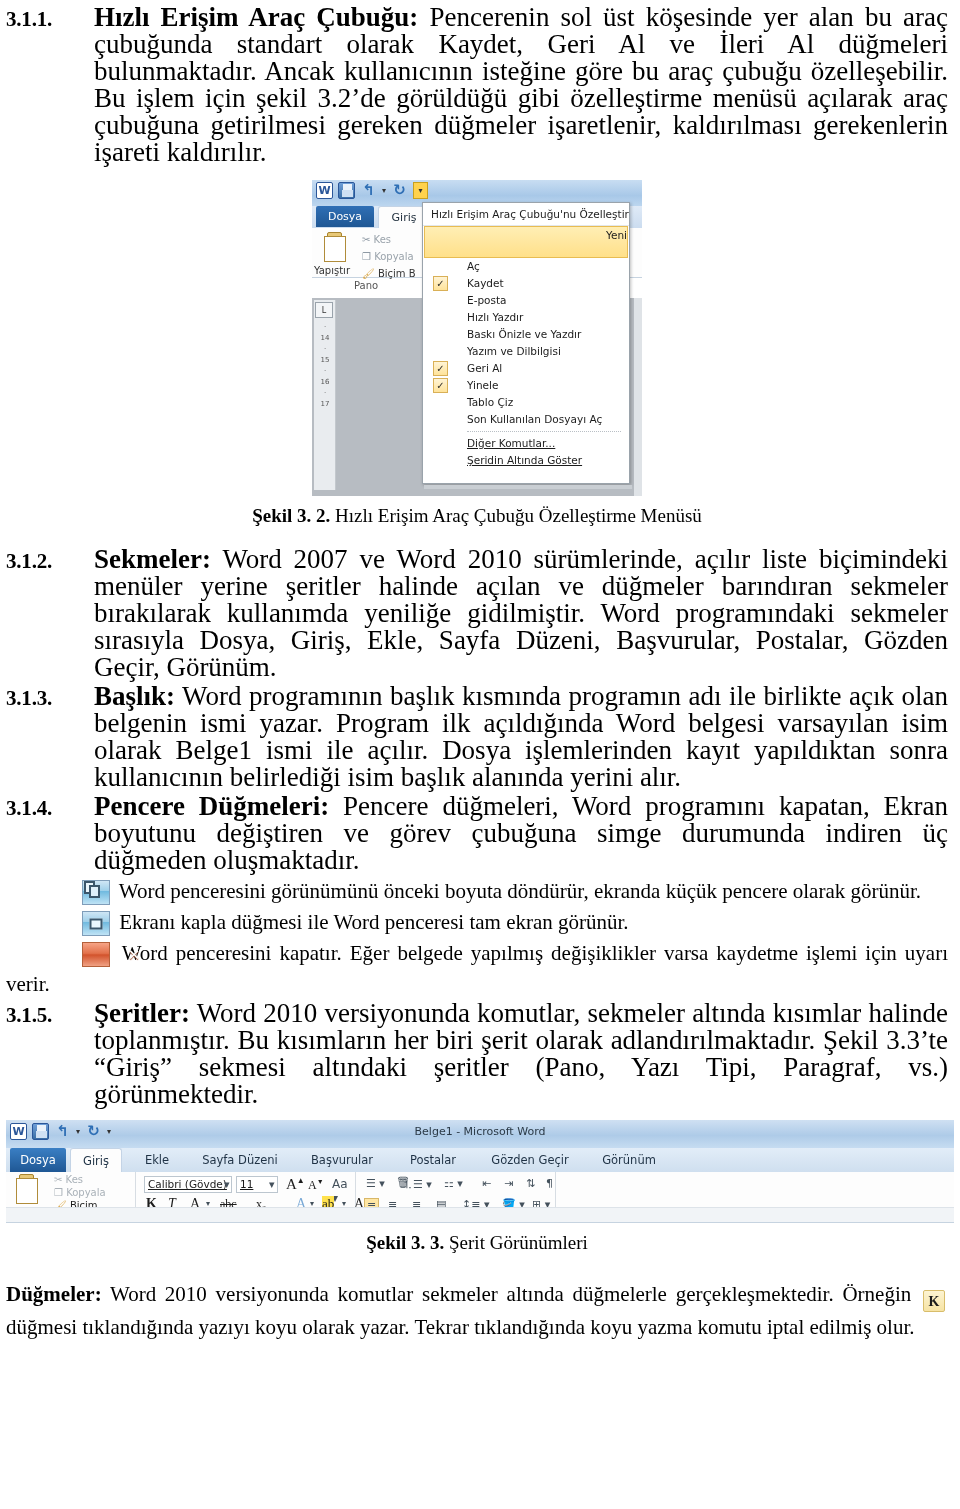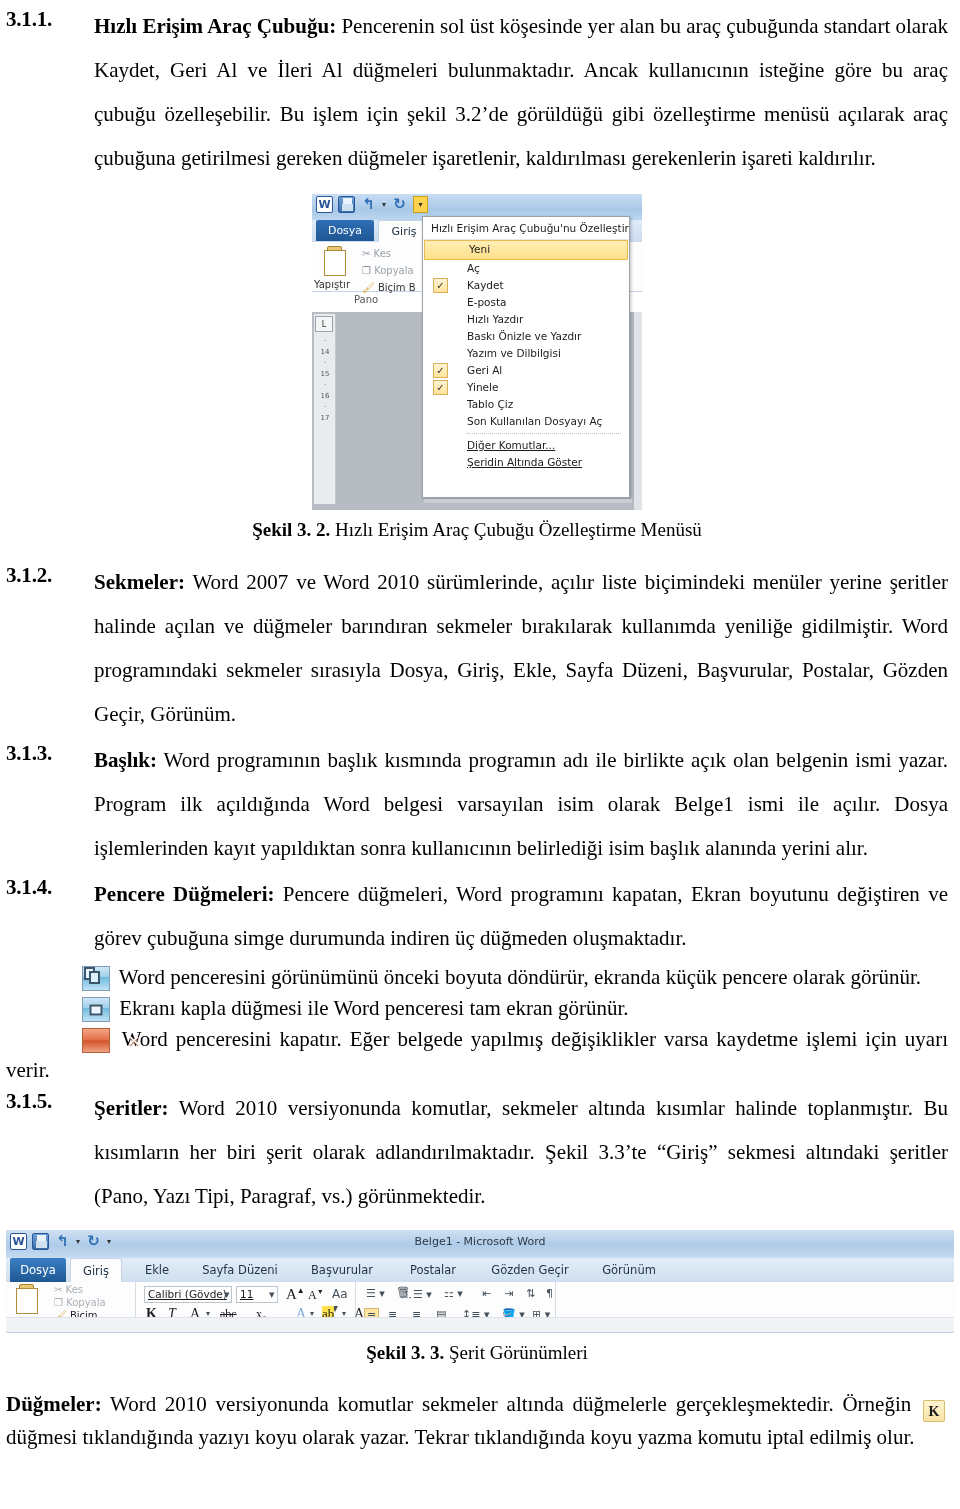--- a/index.html
+++ b/index.html
@@ -24,22 +24,22 @@
   }
   .num {
     font-weight:bold;
     font-size:21px;
     line-height:31px;
     flex: 0 0 88px;
     letter-spacing:-0.2px;
   }
   .body-txt {
     flex:1 1 auto;
-    font-size:21px;
-    line-height:44px;
+    font-size:27px;
+    line-height:27px;
     text-align:justify;
     text-justify:inter-word;
     hyphens:none;
   }
   .lead { font-weight:bold; }
   .plain {
     font-size:21px;
     line-height:31px;
     text-align:justify;
   }
@@ -115,21 +115,21 @@
   
   .qat-menu{
     position:absolute; left:110px; top:22px; width:208px; height:282px;
     background:#ffffff; border:1px solid #9aa3ab; box-shadow:1px 1px 3px rgba(0,0,0,.25);
   }
   .qat-menu-title{ font-size:10.5px; color:#1c1c1c; padding:5px 6px 5px 8px;
                    border-bottom:1px solid #e3e7eb; white-space:nowrap;}
   .qat-item{ position:relative; height:17px; line-height:17px; font-size:10.5px;
              color:#1c1c1c; padding-left:44px; white-space:nowrap;}
   .qat-item.sel{ background:linear-gradient(#ffeeb4,#ffe08a); border:1px solid #e8bc52;
-                 height:20px; line-height:16px; margin:0 1px;}
+                 height:32px; line-height:16px; margin:0 1px;text-align:right;}
   .qat-chk{ position:absolute; left:10px; top:1px; width:15px; height:15px;
             background:linear-gradient(#fff4d6,#ffe39a); border:1px solid #d9b057;
             color:#33302b; font-size:10px; line-height:14px; text-align:center;}
   .qat-sep{ border-top:1px dotted #b9bfc5; margin:3px 8px 3px 44px;}
   .qat-item u{ text-decoration:underline; }
   .fig32-shadow{ position:absolute; left:112px; top:305px; width:208px; height:4px;
                  background:#c9ced3;}
 
   
   .winbtn{

